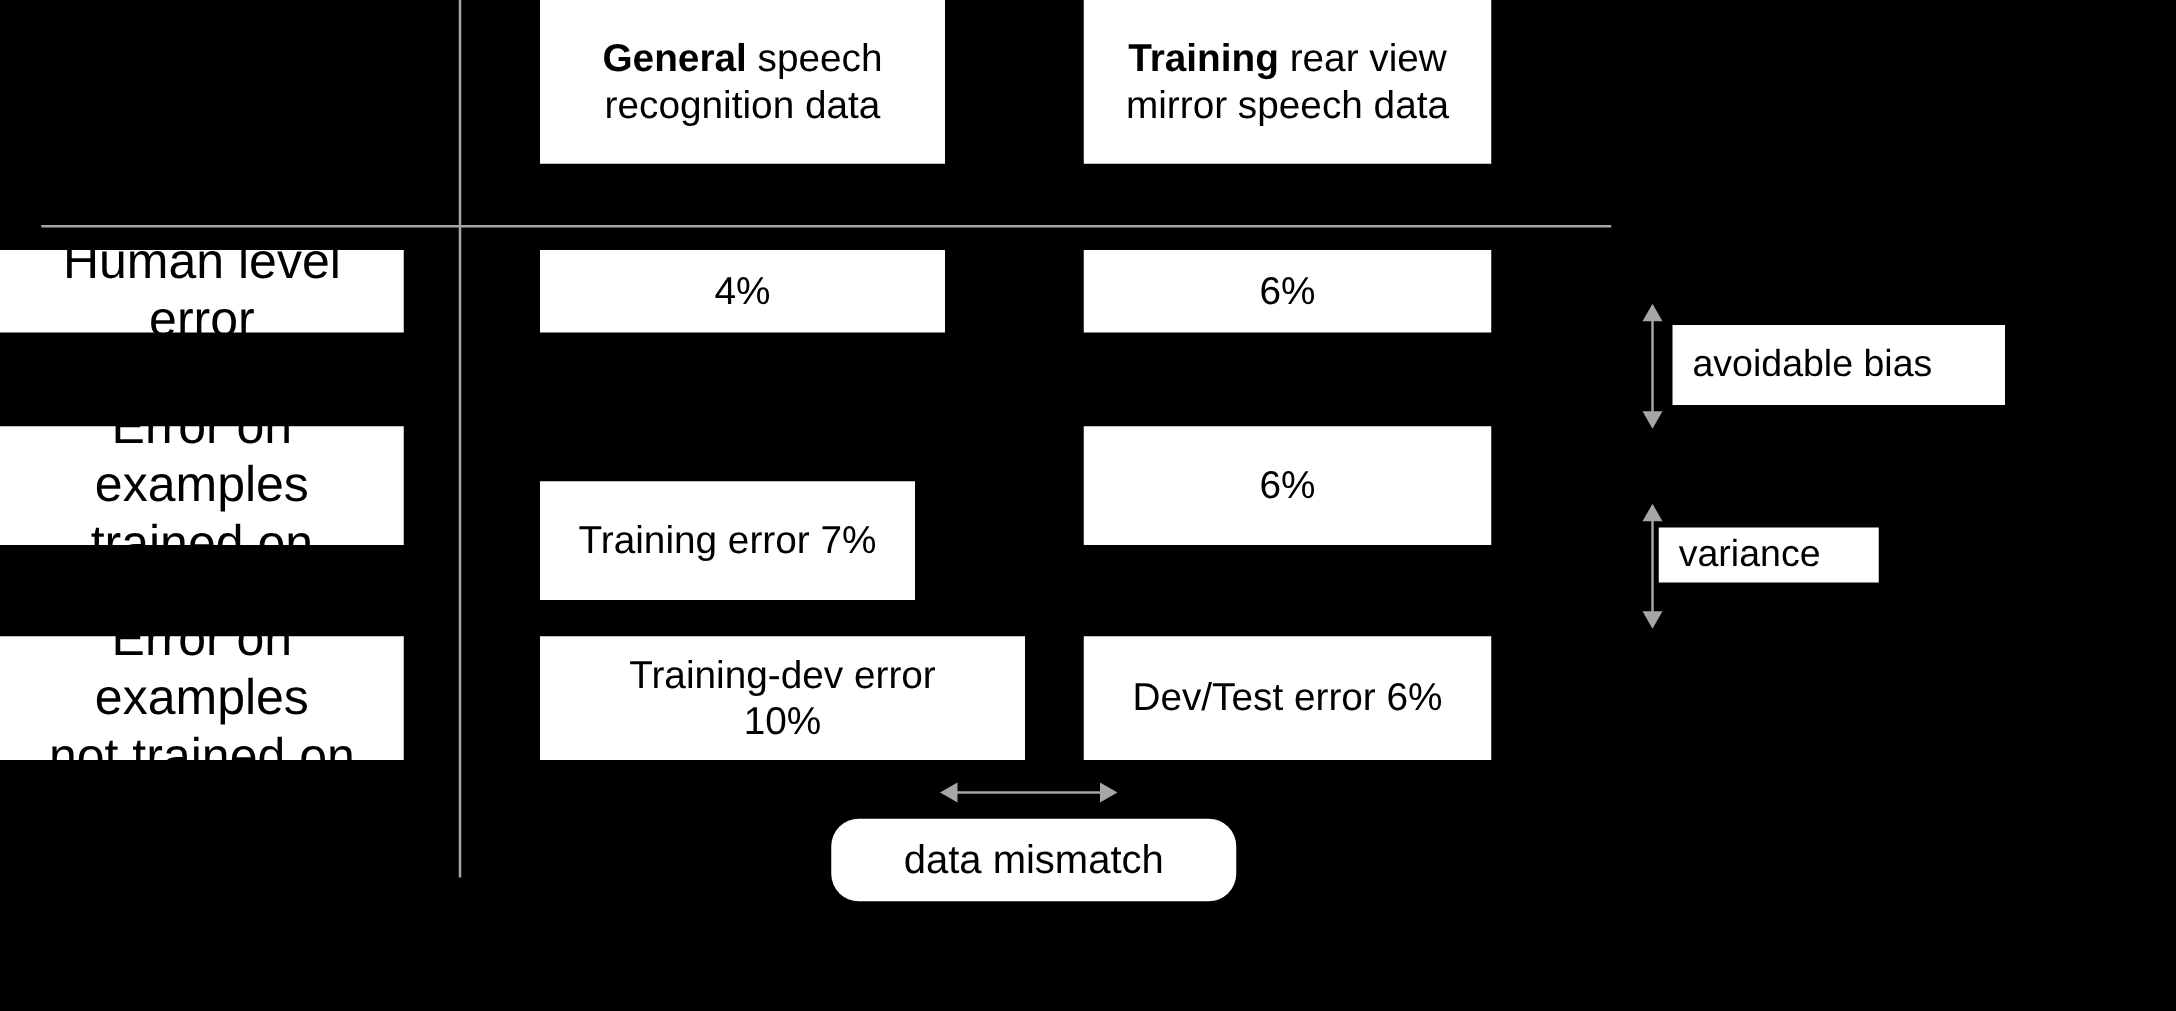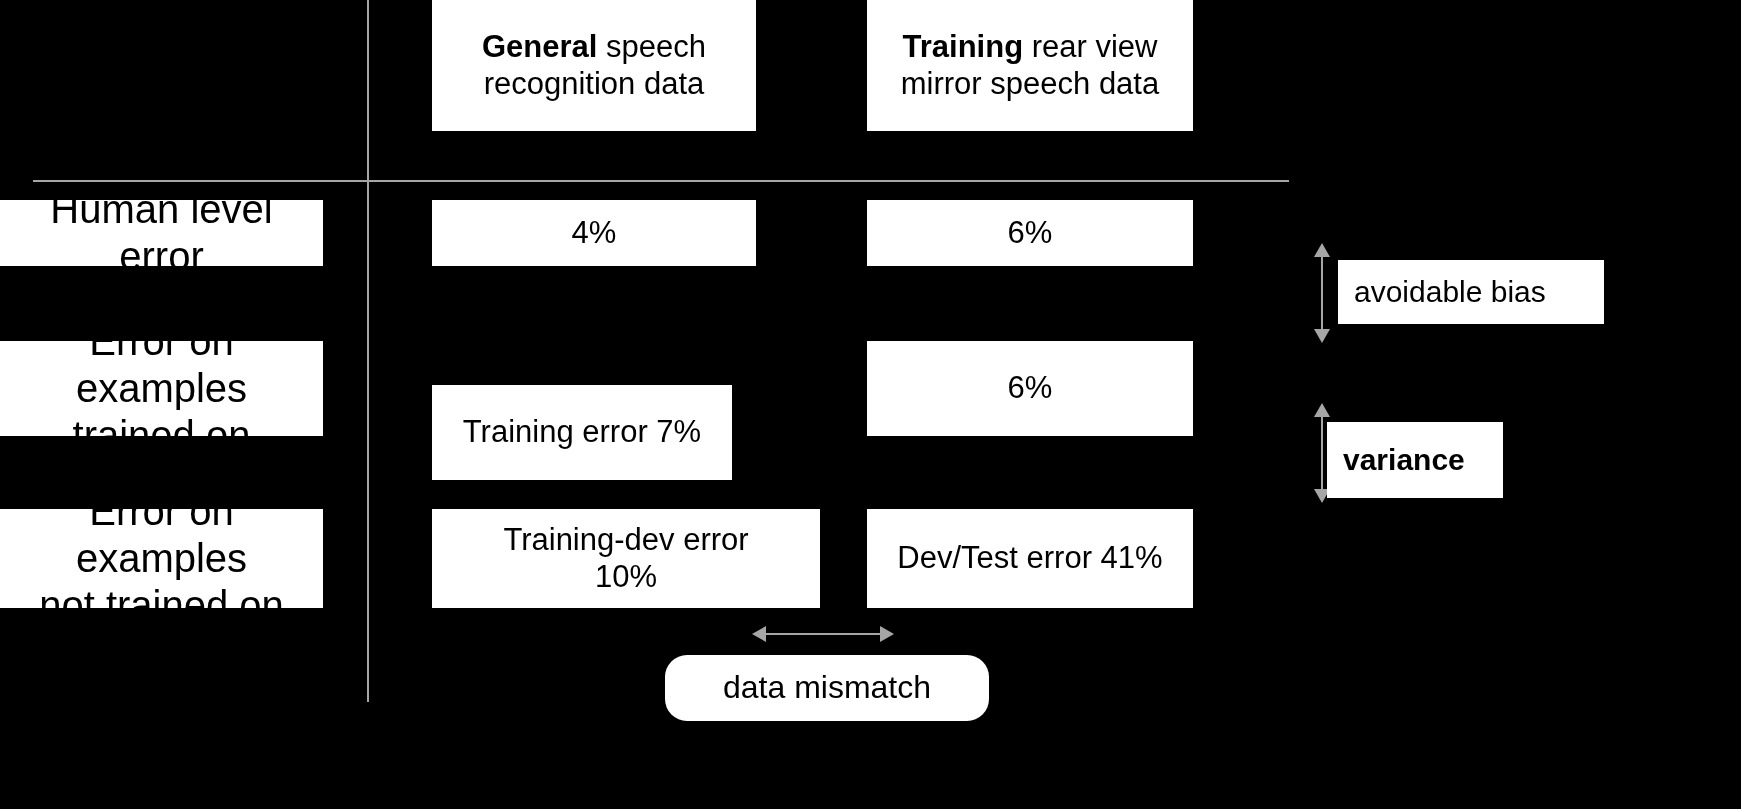--- a/index.html
+++ b/index.html
@@ -121,42 +121,42 @@
       <span>not trained on</span>
     </div>
   </div>
   <div class="cell data-cell" style="left:432px; top:509px; width:388px; height:99px;">
     <div>
       <span>Training-dev error</span><br>
       <span>10%</span>
     </div>
   </div>
   <div class="cell data-cell" style="left:867px; top:509px; width:326px; height:99px;">
-    <span>Dev/Test error 41%</span>
+    <span>Dev/Test error 6%</span>
   </div>
 
   <div class="arrow" style="left:1310px; top:243px; width:24px; height:100px;">
     <svg width="24" height="100" viewBox="0 0 24 100">
       <line x1="12" y1="10" x2="12" y2="90" stroke="#a6a6a6" stroke-width="2"></line>
       <polygon points="12,0 4,14 20,14" fill="#a6a6a6"></polygon>
       <polygon points="12,100 4,86 20,86" fill="#a6a6a6"></polygon>
     </svg>
   </div>
   <div class="cell side-label" style="left:1338px; top:260px; width:266px; height:64px;">
     <span>avoidable bias</span>
   </div>
 
   <div class="arrow" style="left:1310px; top:403px; width:24px; height:100px;">
     <svg width="24" height="100" viewBox="0 0 24 100">
       <line x1="12" y1="10" x2="12" y2="90" stroke="#a6a6a6" stroke-width="2"></line>
       <polygon points="12,0 4,14 20,14" fill="#a6a6a6"></polygon>
       <polygon points="12,100 4,86 20,86" fill="#a6a6a6"></polygon>
     </svg>
   </div>
-  <div class="cell side-label" style="left:1327px; top:422px; width:176px; height:76px;font-weight:bold;">
+  <div class="cell side-label" style="left:1327px; top:422px; width:176px; height:44px;">
     <span>variance</span>
   </div>
 
   <div class="arrow" style="left:752px; top:622px; width:142px; height:24px;">
     <svg width="142" height="24" viewBox="0 0 142 24">
       <line x1="12" y1="12" x2="130" y2="12" stroke="#a6a6a6" stroke-width="2"></line>
       <polygon points="0,12 14,4 14,20" fill="#a6a6a6"></polygon>
       <polygon points="142,12 128,4 128,20" fill="#a6a6a6"></polygon>
     </svg>
   </div>

